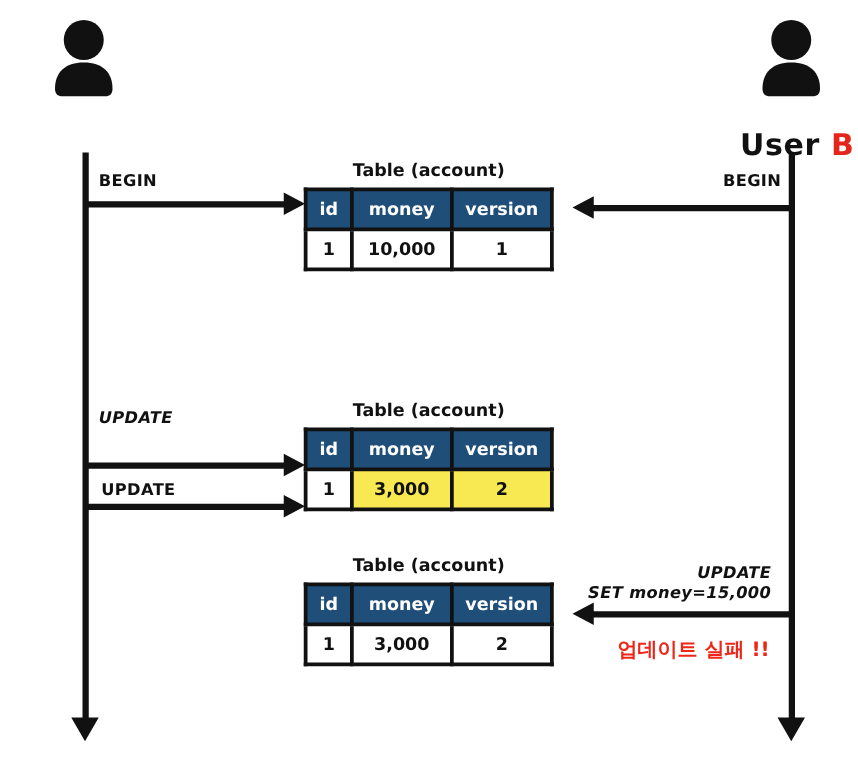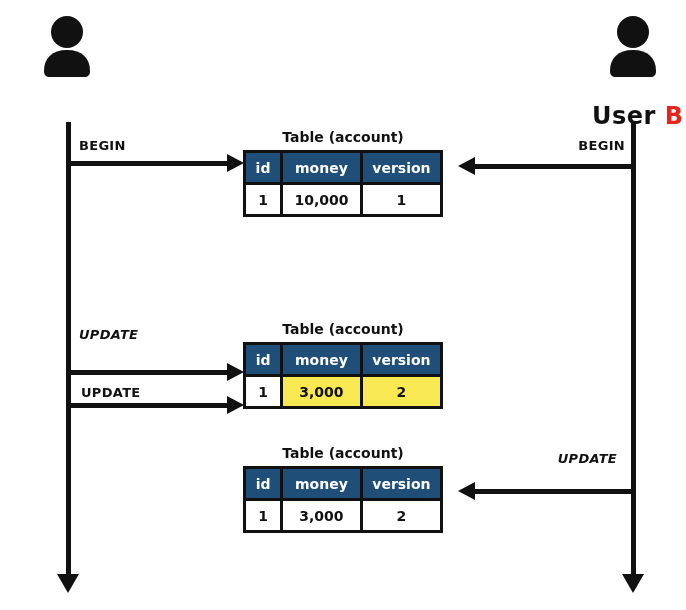--- a/index.html
+++ b/index.html
@@ -143,18 +143,20 @@
         <td>1</td>
         <td>3,000</td>
         <td>2</td>
       </tr>
     </tbody>
       </table>
   </div>
 
   <div class="msg two-line right" style="right:69px; top:451px;">
     <div>UPDATE</div>
+    <div>SET money=15,000</div>
   </div>
   <div class="hline" style="left:474px; top:489px; width:159px;"></div>
   <div class="arr-left" style="left:458px; top:482px;"></div>
 
+  <div class="fail-note" style="left:494px; top:510px;">업데이트 실패 !!</div>
 
 </div>
 
 </body></html>

